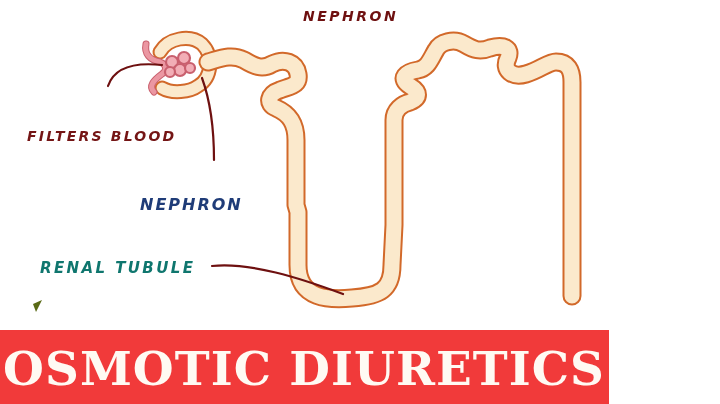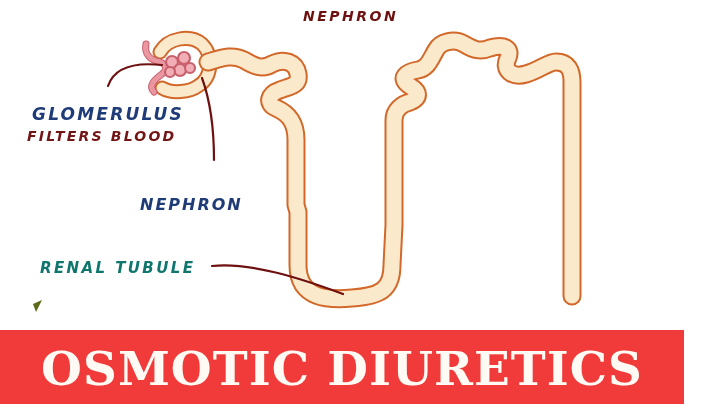--- a/index.html
+++ b/index.html
@@ -6,21 +6,21 @@
   body { width:720px; height:404px; background:#ffffff; position:relative; overflow:hidden; font-family:"DejaVu Sans", sans-serif; }
   .stage { position:absolute; left:0; top:0; width:720px; height:330px; }
   .stage svg { position:absolute; left:0; top:0; }
   .lbl { position:absolute; font-family:"DejaVu Sans", sans-serif; font-weight:bold; font-style:italic; letter-spacing:2px; white-space:nowrap; }
   .title-lbl { left:303px; top:8px; font-size:14px; color:#6e1010; letter-spacing:2.5px; }
   .glom { left:32px; top:104px; font-size:17px; color:#1f3c78; letter-spacing:2.2px; }
   .filters { left:27px; top:128px; font-size:14px; color:#741515; letter-spacing:2.2px; }
   .bowman { left:129px; top:173px; font-size:18px; color:#1f3c78; letter-spacing:2px; }
   .capsule { left:140px; top:195px; font-size:16px; color:#1f3c78; letter-spacing:2px; }
   .renal { left:40px; top:259px; font-size:15px; color:#0f766e; letter-spacing:2.4px; }
-  .banner { position:absolute; left:0; top:330px; width:684px; height:74px; background:#f13a3a; display:flex; align-items:center; justify-content:center; }
+  .banner { position:absolute; left:0; top:330px; width:609px; height:74px; background:#f13a3a; display:flex; align-items:center; justify-content:center; }
   .banner-text { font-family:"DejaVu Serif", serif; font-weight:bold; font-size:46px; color:#fffaf3; letter-spacing:1px; transform:scaleX(1.02); line-height:1; margin-top:4px; }
 </style>
 </head>
 <body>
 
 <div class="stage">
   <svg width="720" height="330" viewBox="0 0 720 330">
 
     <g fill="none" stroke-linecap="round" stroke-linejoin="round">
 
@@ -66,21 +66,20 @@
     <g fill="none" stroke="#6e1010" stroke-width="2.2" stroke-linecap="round">
       <path d="M108 86 C114 68, 134 62, 162 65"></path>
       <path d="M202 78 C210 100, 214 130, 214 160"></path>
       <path d="M212 266 C250 262, 300 278, 343 294"></path>
     </g>
 
     <path d="M33 304 L42 300 L36 312 Z" fill="#5a6a16"></path>
   </svg>
 
   <div class="lbl title-lbl">NEPHRON</div>
-  <div class="lbl glom">GLOMERULUS</div>
   <div class="lbl filters">FILTERS BLOOD</div>
   <div class="lbl capsule">NEPHRON</div>
   <div class="lbl renal">RENAL TUBULE</div>
 </div>
 
 <div class="banner">
   <div class="banner-text">OSMOTIC DIURETICS</div>
 </div>
 
 </body></html>

